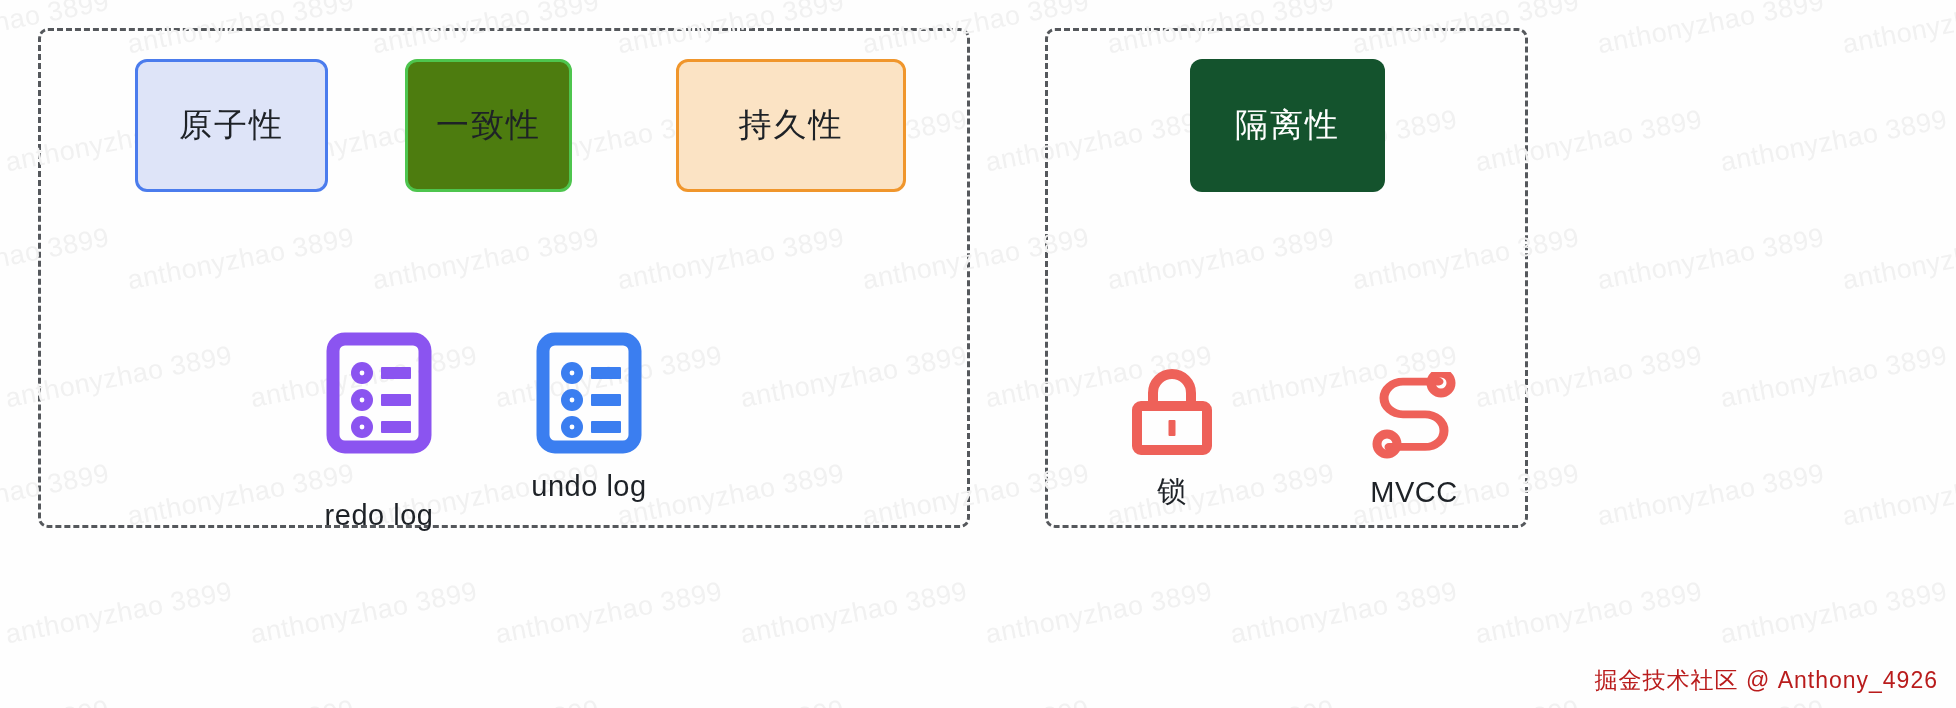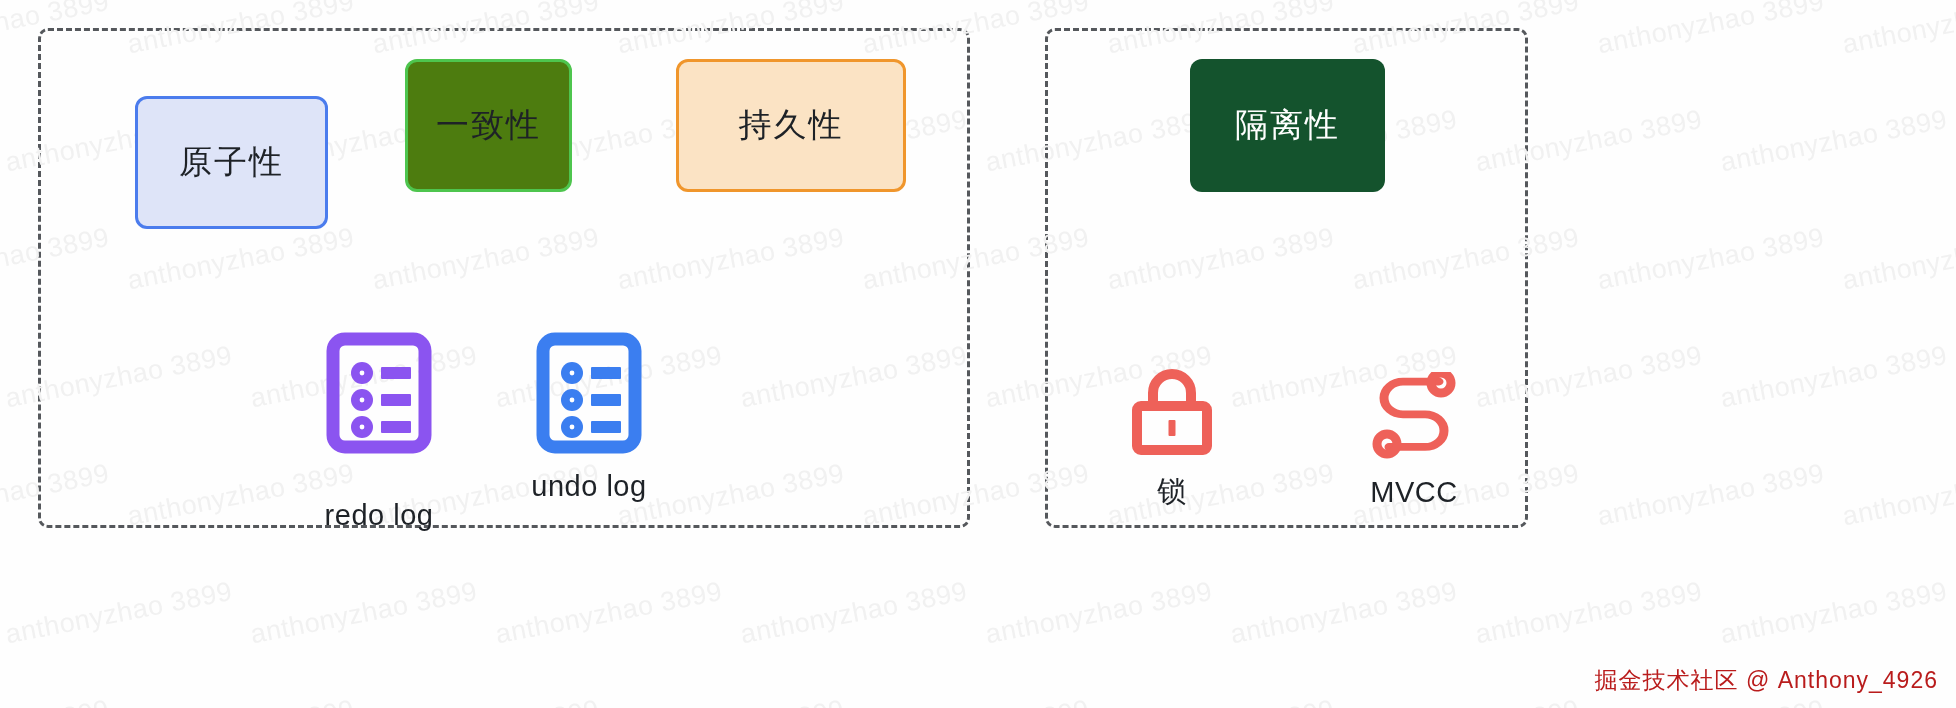--- a/index.html
+++ b/index.html
@@ -79,21 +79,20 @@
   }
   .prop-box.solid {
     border: none;
     color: #ffffff;
   }
 
   #box-atomicity {
     left: 135px; top: 59px; width: 193px; height: 133px;
     background: #dee4f8;
     border-color: #4b7ced;
-    margin-top: 37px;
   }
   #box-consistency {
     left: 405px; top: 59px; width: 167px; height: 133px;
     background: #4d7c0f;
     border-color: #4ec54e;
   }
   #box-durability {
     left: 676px; top: 59px; width: 230px; height: 133px;
     background: #fbe3c4;
     border-color: #f0962c;

